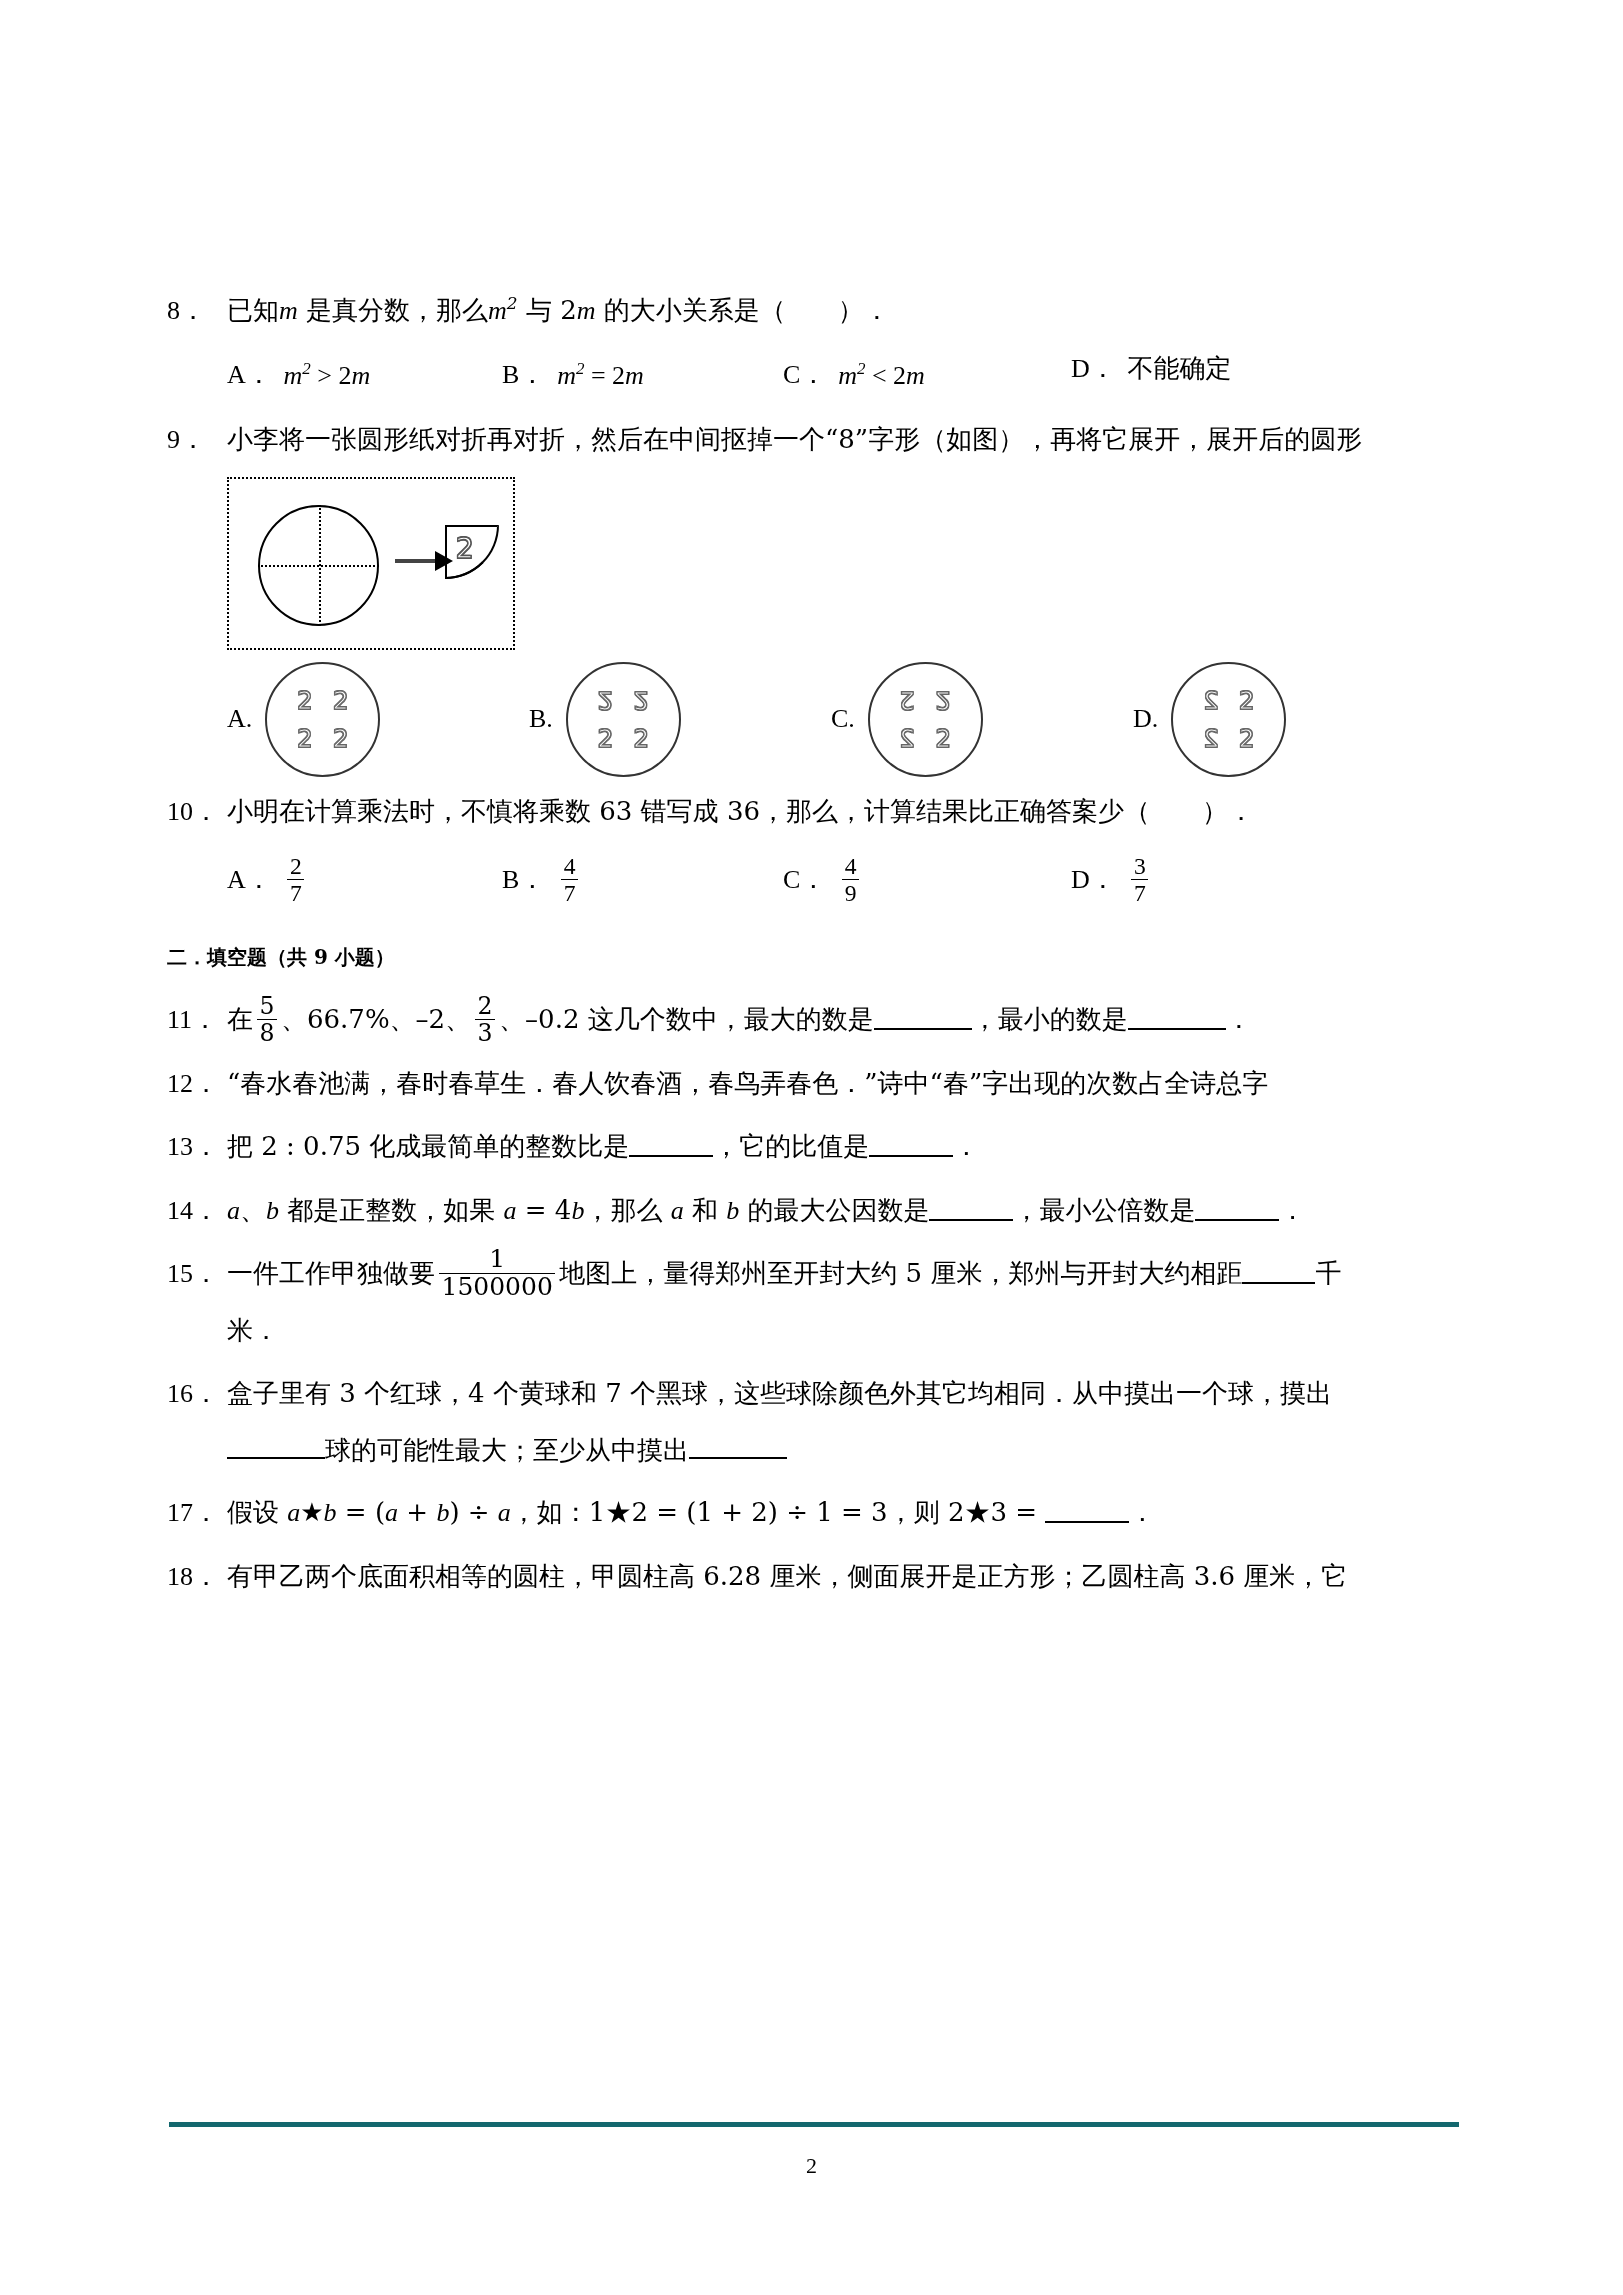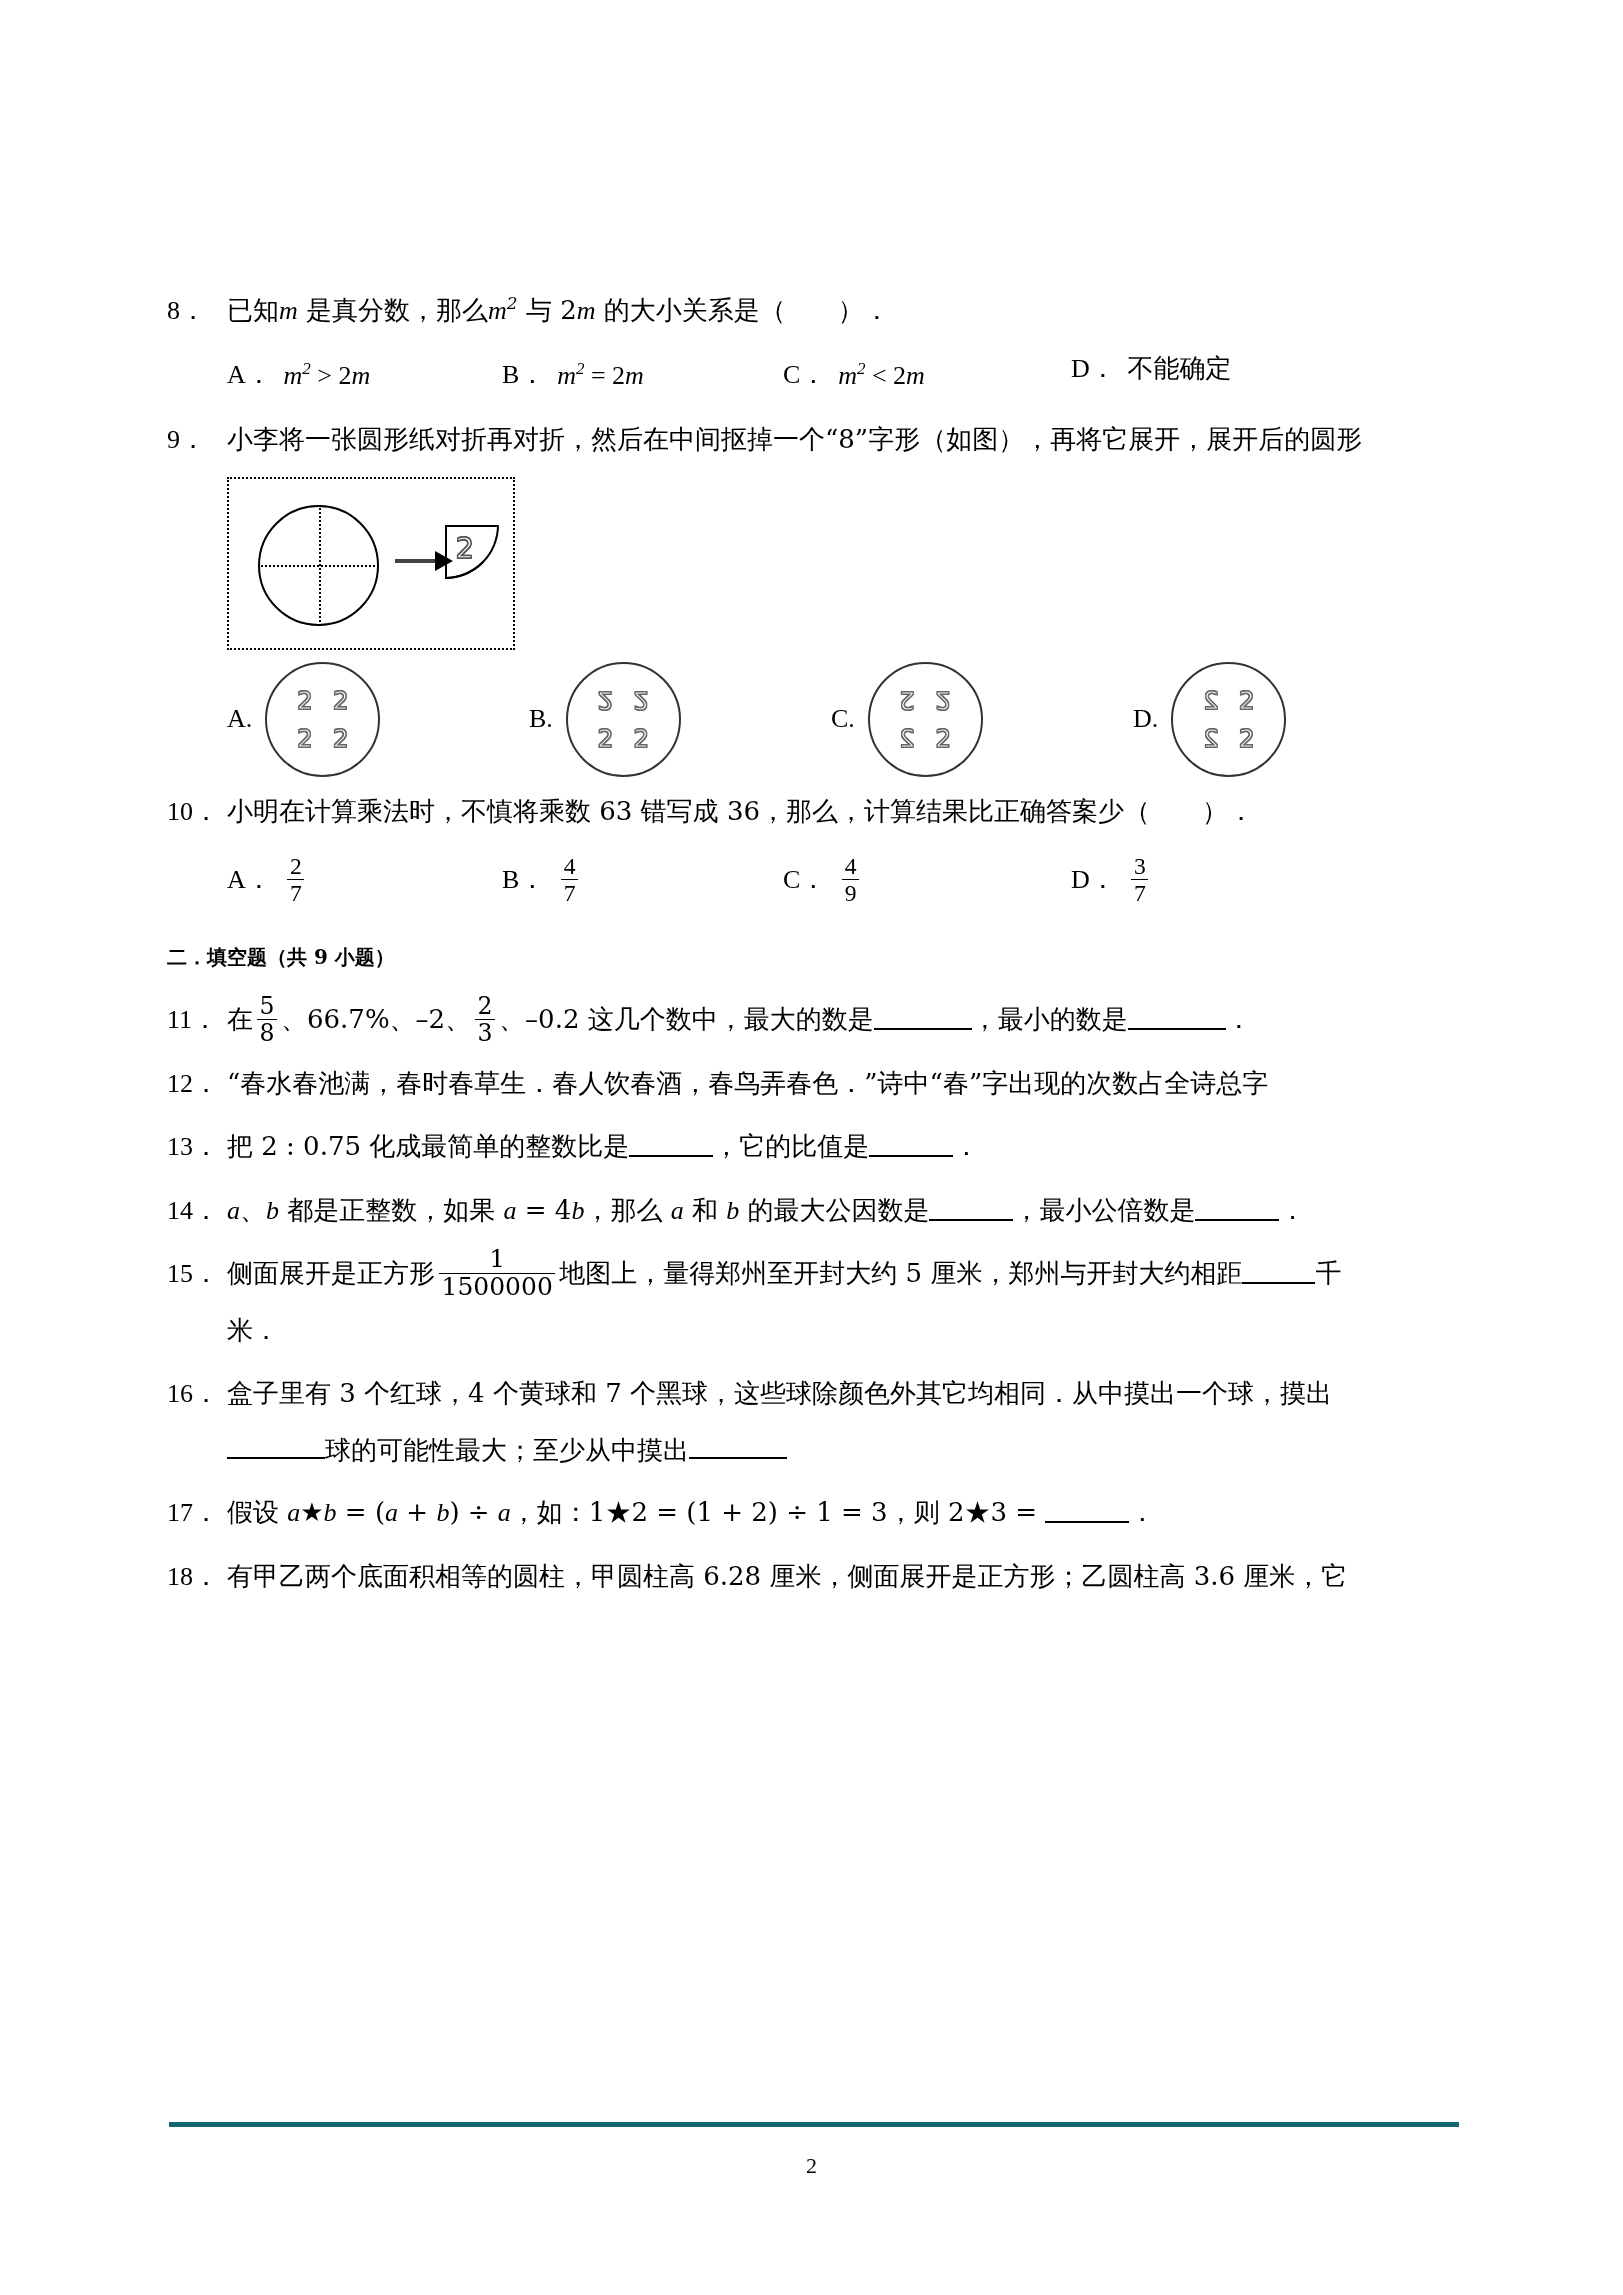--- a/index.html
+++ b/index.html
@@ -417,21 +417,21 @@
     <div class="q">
       <div class="qline">
         <span class="qnum">14．</span>
         <span class="qbody cn"><span class="mi">a</span><span>、</span><span class="mi">b</span><span> 都是正整数，如果 </span><span class="mi">a</span><span> = 4</span><span class="mi">b</span><span>，那么 </span><span class="mi">a</span><span> 和 </span><span class="mi">b</span><span> 的最大公因数是</span><span class="blank w2"></span><span>，最小公倍数是</span><span class="blank w2"></span><span>．</span></span>
       </div>
     </div>
 
     <div class="q">
       <div class="qline">
         <span class="qnum">15．</span>
-        <span class="qbody cn"><span>侧面展开是正方形</span><span class="frac big"><span class="num">1</span><span class="den">1500000</span></span><span>地图上，量得郑州至开封大约 5 厘米，郑州与开封大约相距</span><span class="blank w3"></span><span>千</span></span>
+        <span class="qbody cn"><span>一件工作甲独做要</span><span class="frac big"><span class="num">1</span><span class="den">1500000</span></span><span>地图上，量得郑州至开封大约 5 厘米，郑州与开封大约相距</span><span class="blank w3"></span><span>千</span></span>
       </div>
       <div class="qline indent">
         <span class="cn">米．</span>
       </div>
     </div>
 
     <div class="q">
       <div class="qline">
         <span class="qnum">16．</span>
         <span class="qbody cn">盒子里有 3 个红球，4 个黄球和 7 个黑球，这些球除颜色外其它均相同．从中摸出一个球，摸出</span>

